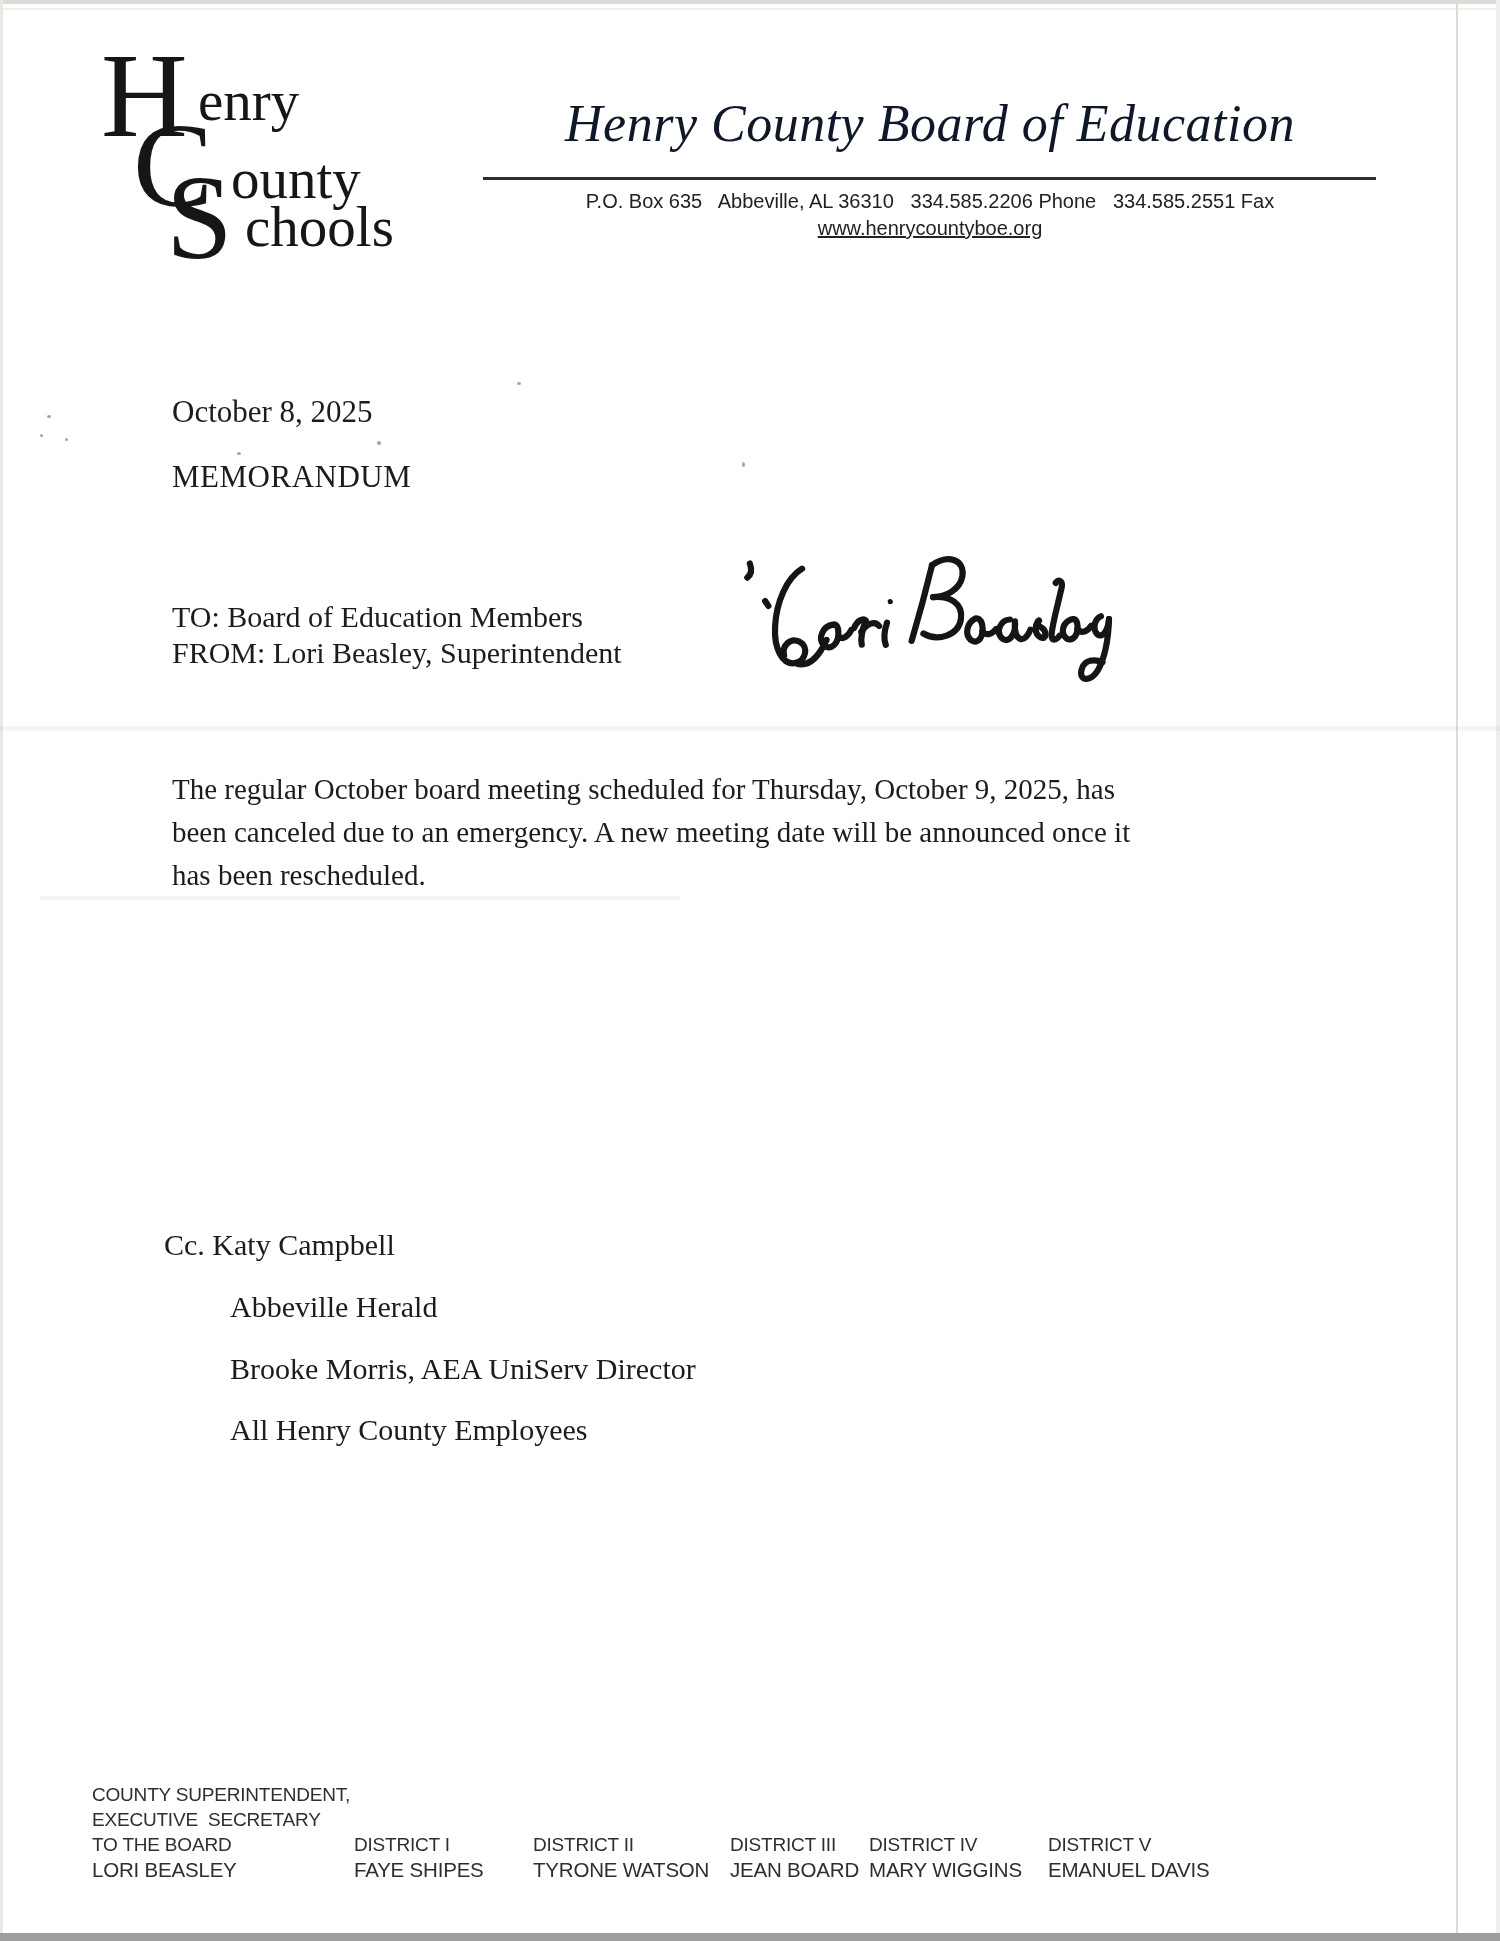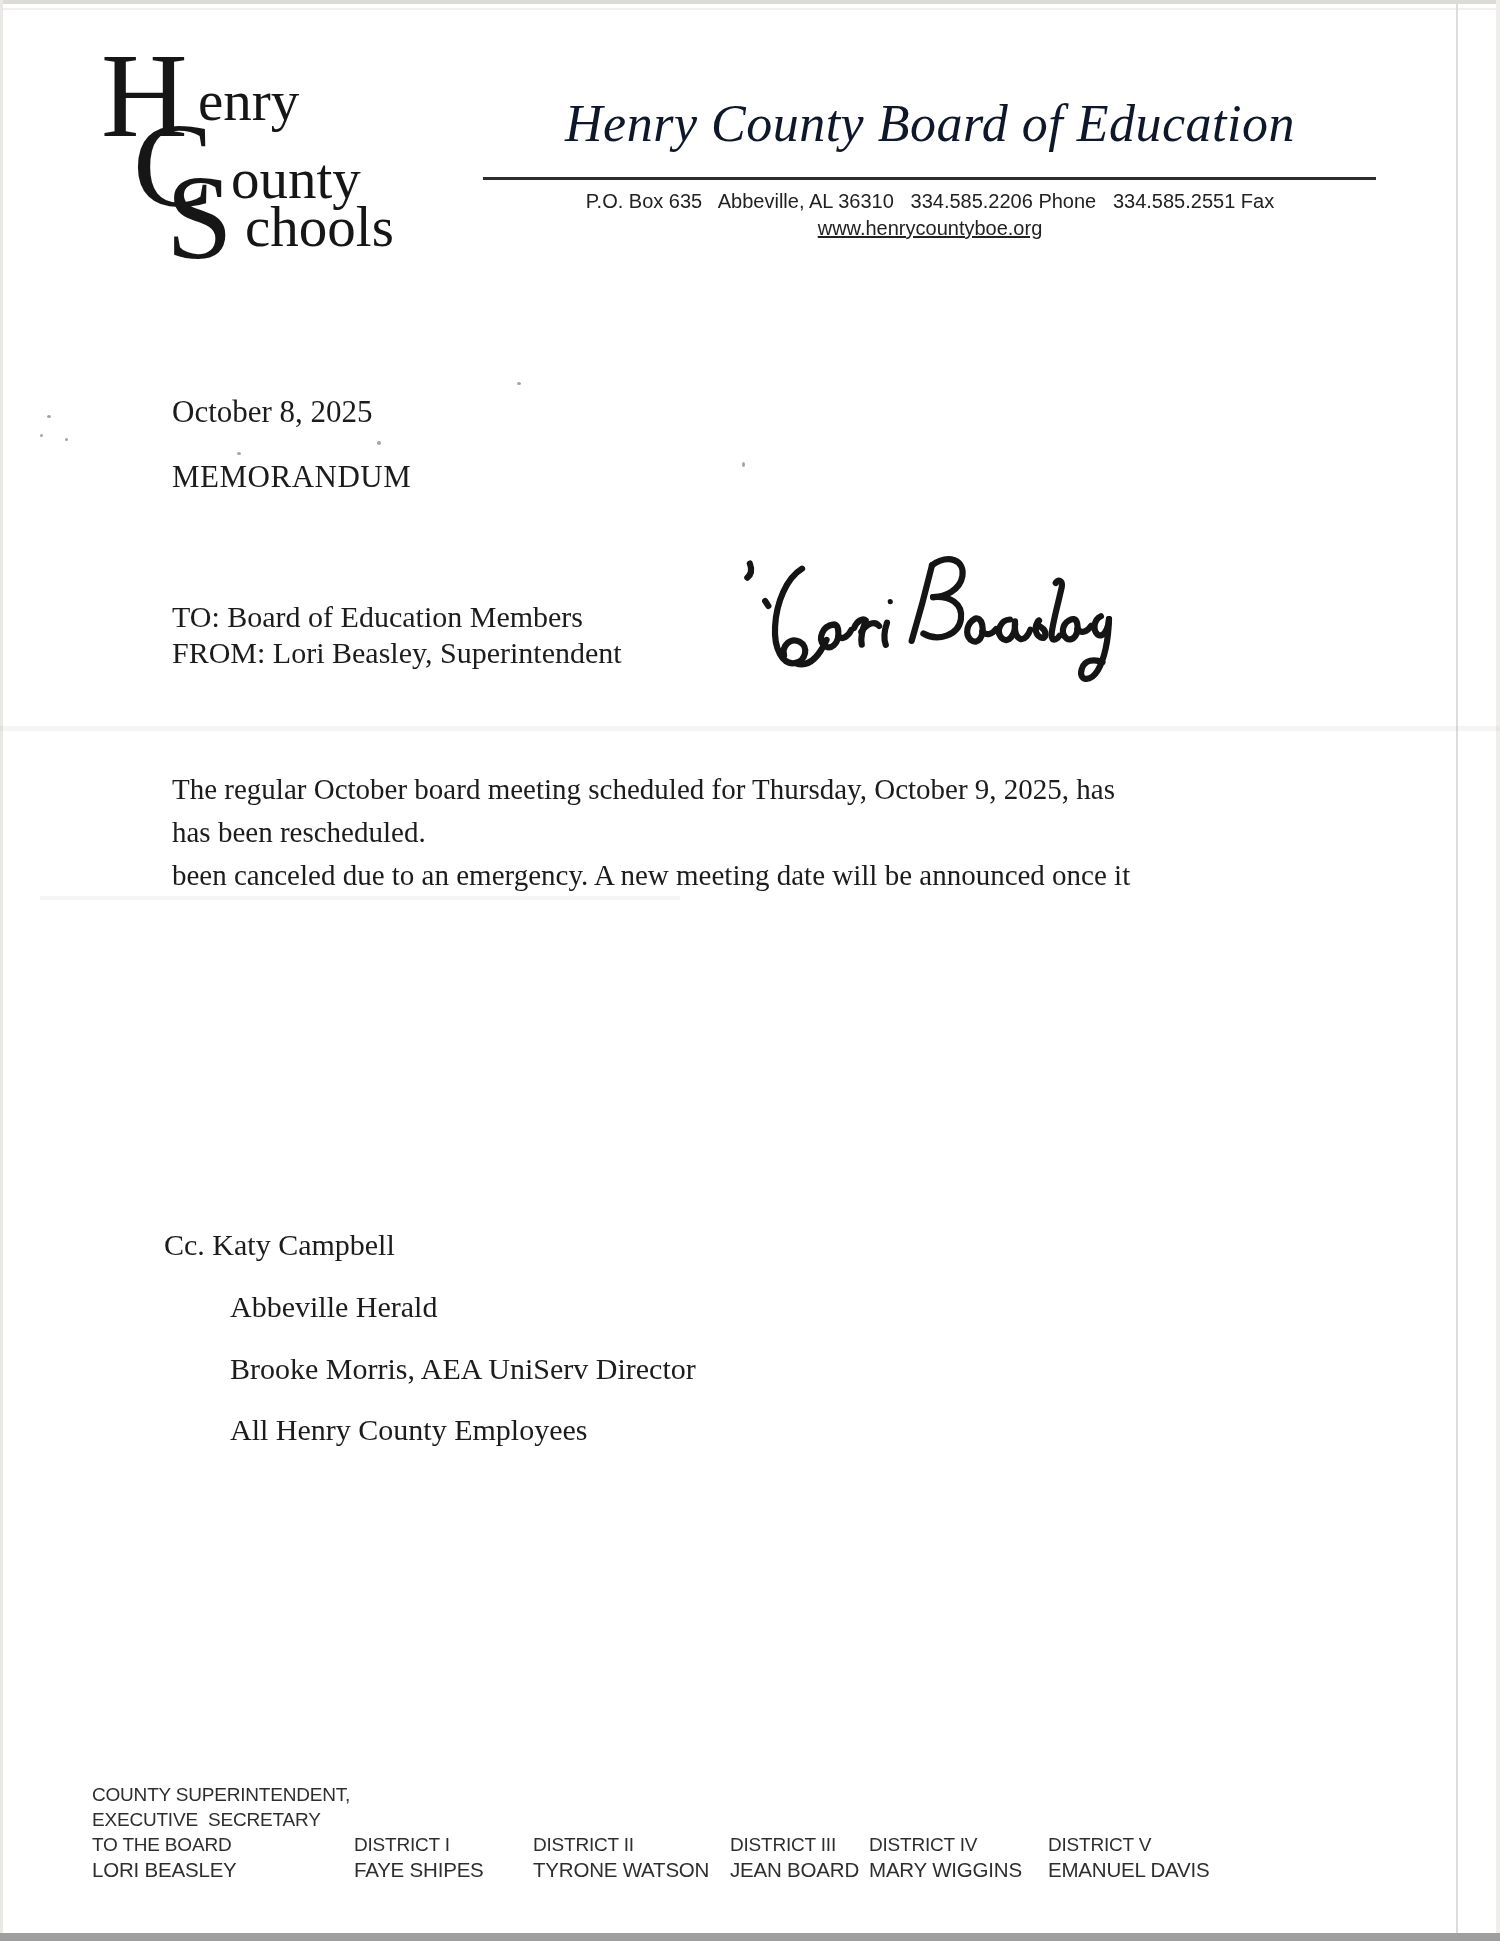--- a/index.html
+++ b/index.html
@@ -151,22 +151,22 @@
       <path class="sig-stroke" d="M331,88 C324,92 322,101 328,106 C334,110 341,102 339,91 C338,86 334,86 331,88"></path>
       <path class="sig-stroke" d="M339,97 C343,102 349,100 353,94"></path>
 
       <path class="sig-stroke" d="M363,85 C356,88 354,98 359,103 C364,107 370,99 371,88"></path>
       <path class="sig-stroke" d="M371,88 C370,103 367,124 358,139 C350,151 338,149 342,137 C345,128 355,127 363,131"></path>
     </svg>
   </div>
 
   <div class="body-block">
     <div class="body-line">The regular October board meeting scheduled for Thursday, October 9, 2025, has</div>
+    <div class="body-line">been canceled due to an emergency. A new meeting date will be announced once it</div>
     <div class="body-line">has been rescheduled.</div>
-    <div class="body-line">been canceled due to an emergency. A new meeting date will be announced once it</div>
   </div>
 
   <div class="cc-line cc0">Cc. Katy Campbell</div>
   <div class="cc-line cc1">Abbeville Herald</div>
   <div class="cc-line cc2">Brooke Morris, AEA UniServ Director</div>
   <div class="cc-line cc3">All Henry County Employees</div>
 
   <div class="f-col fc0">
     <div class="f-title">COUNTY SUPERINTENDENT,
 EXECUTIVE  SECRETARY

